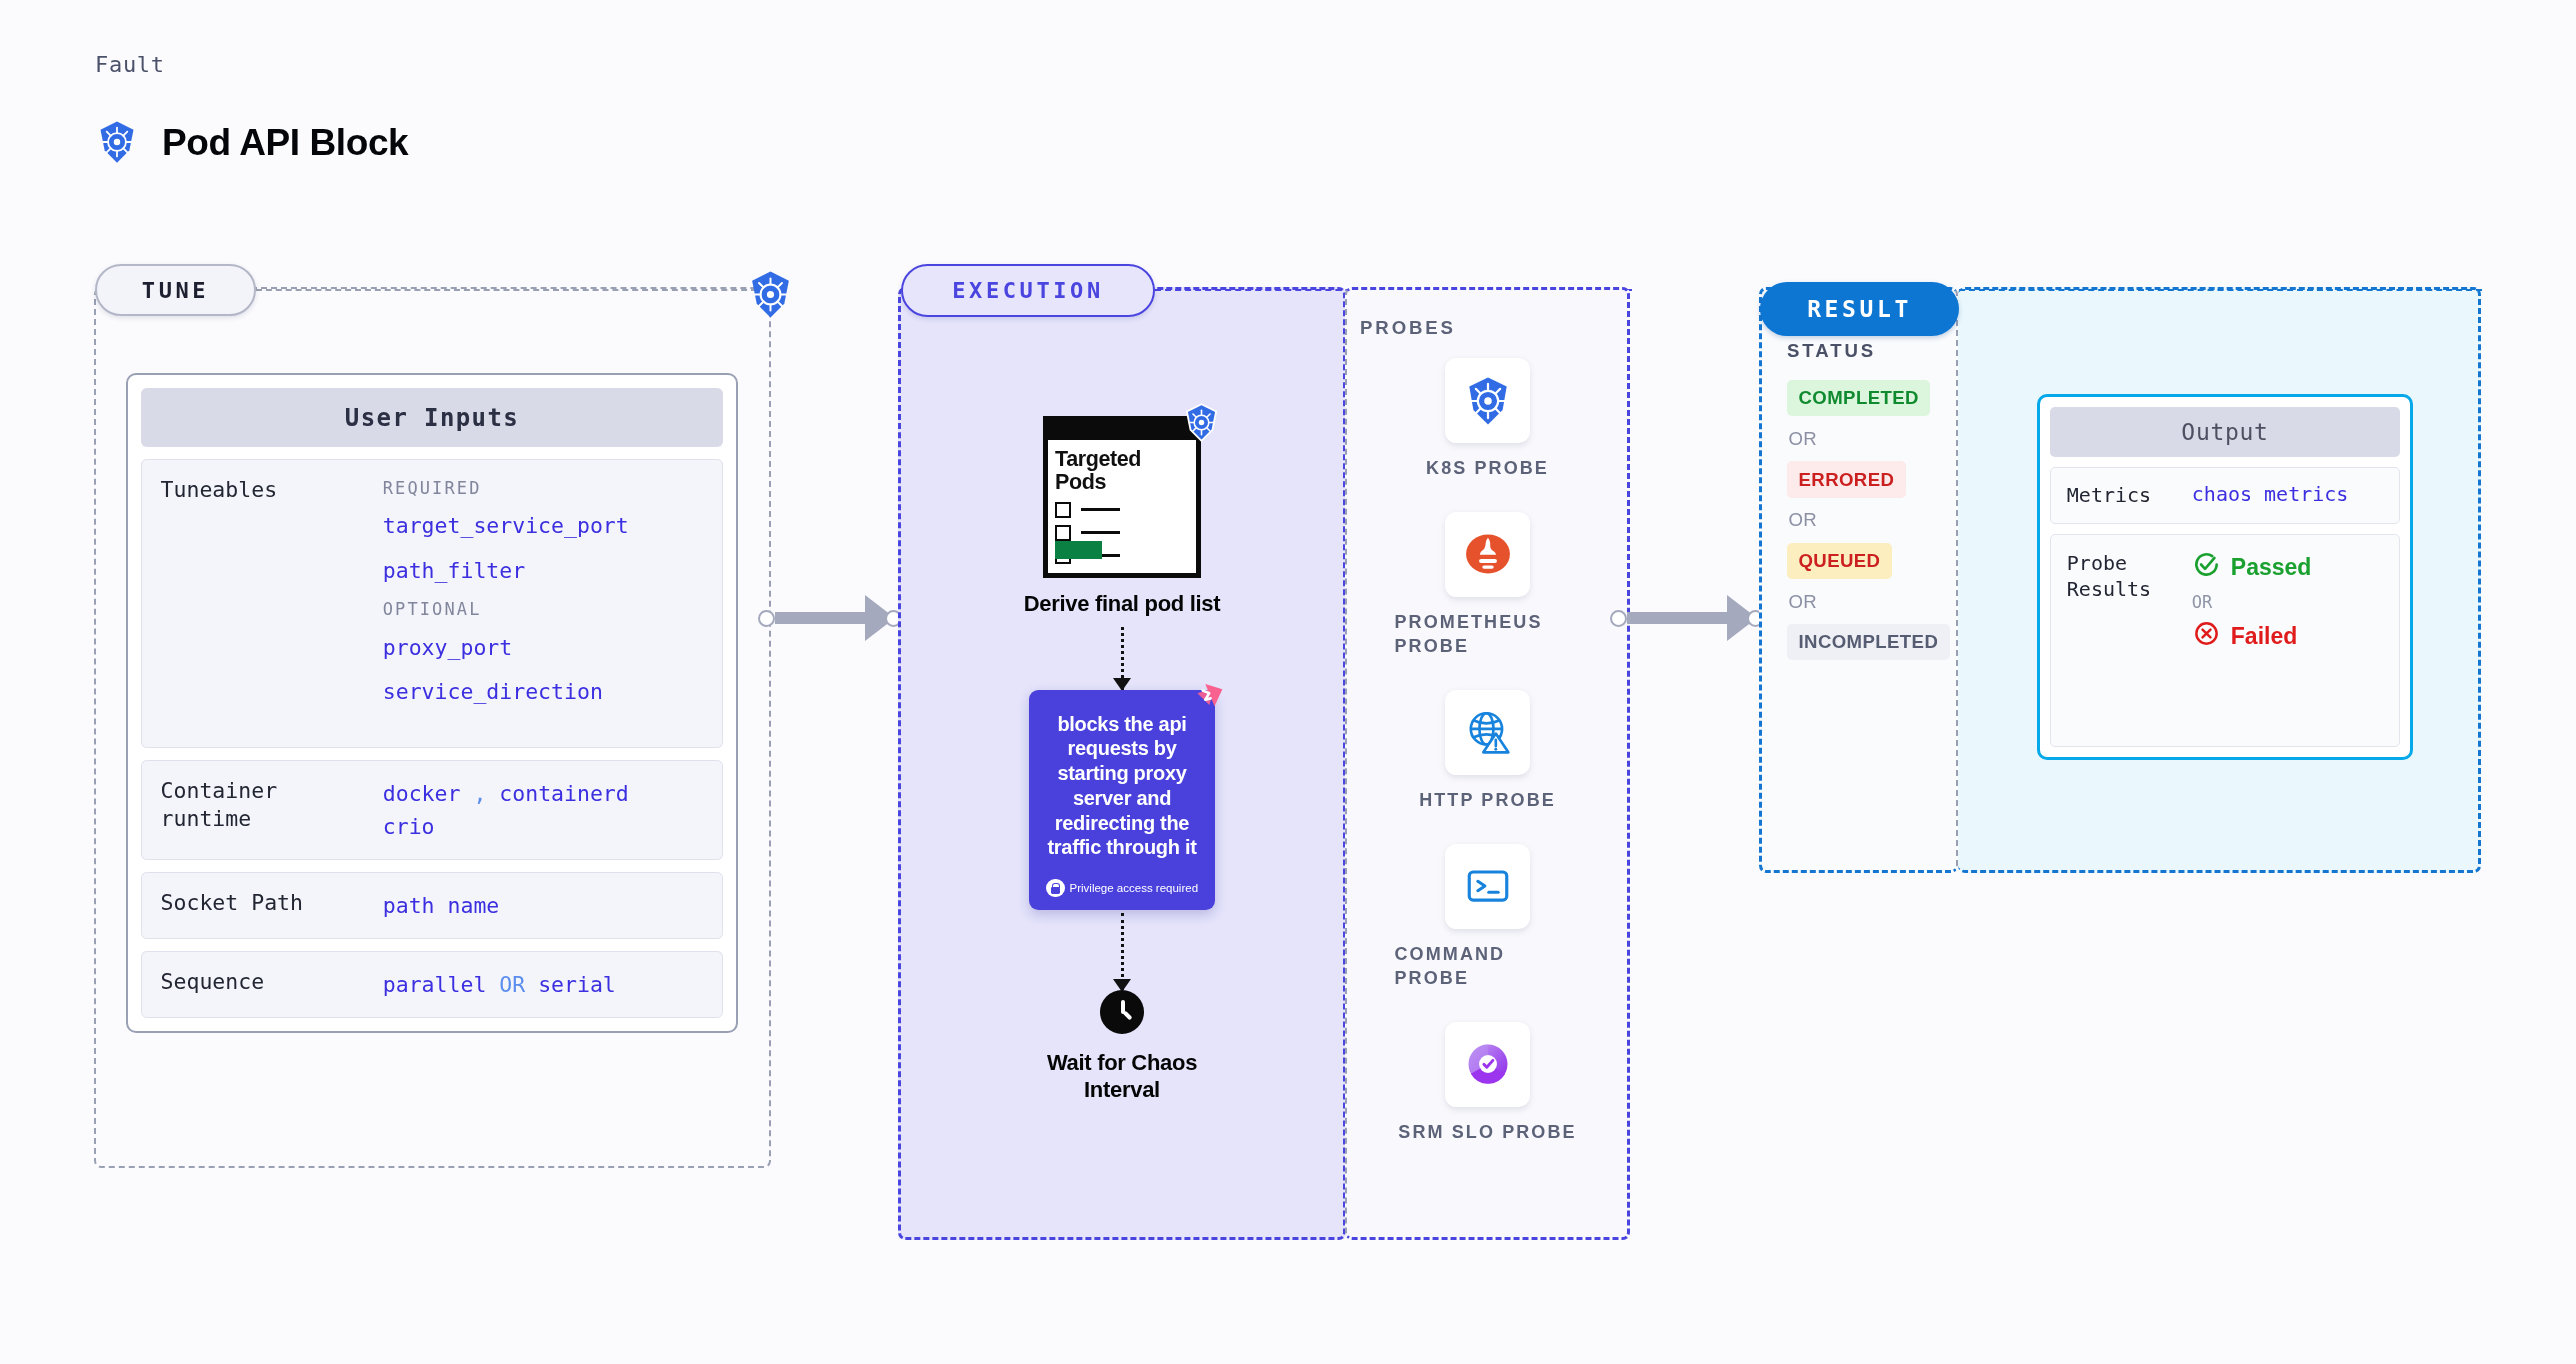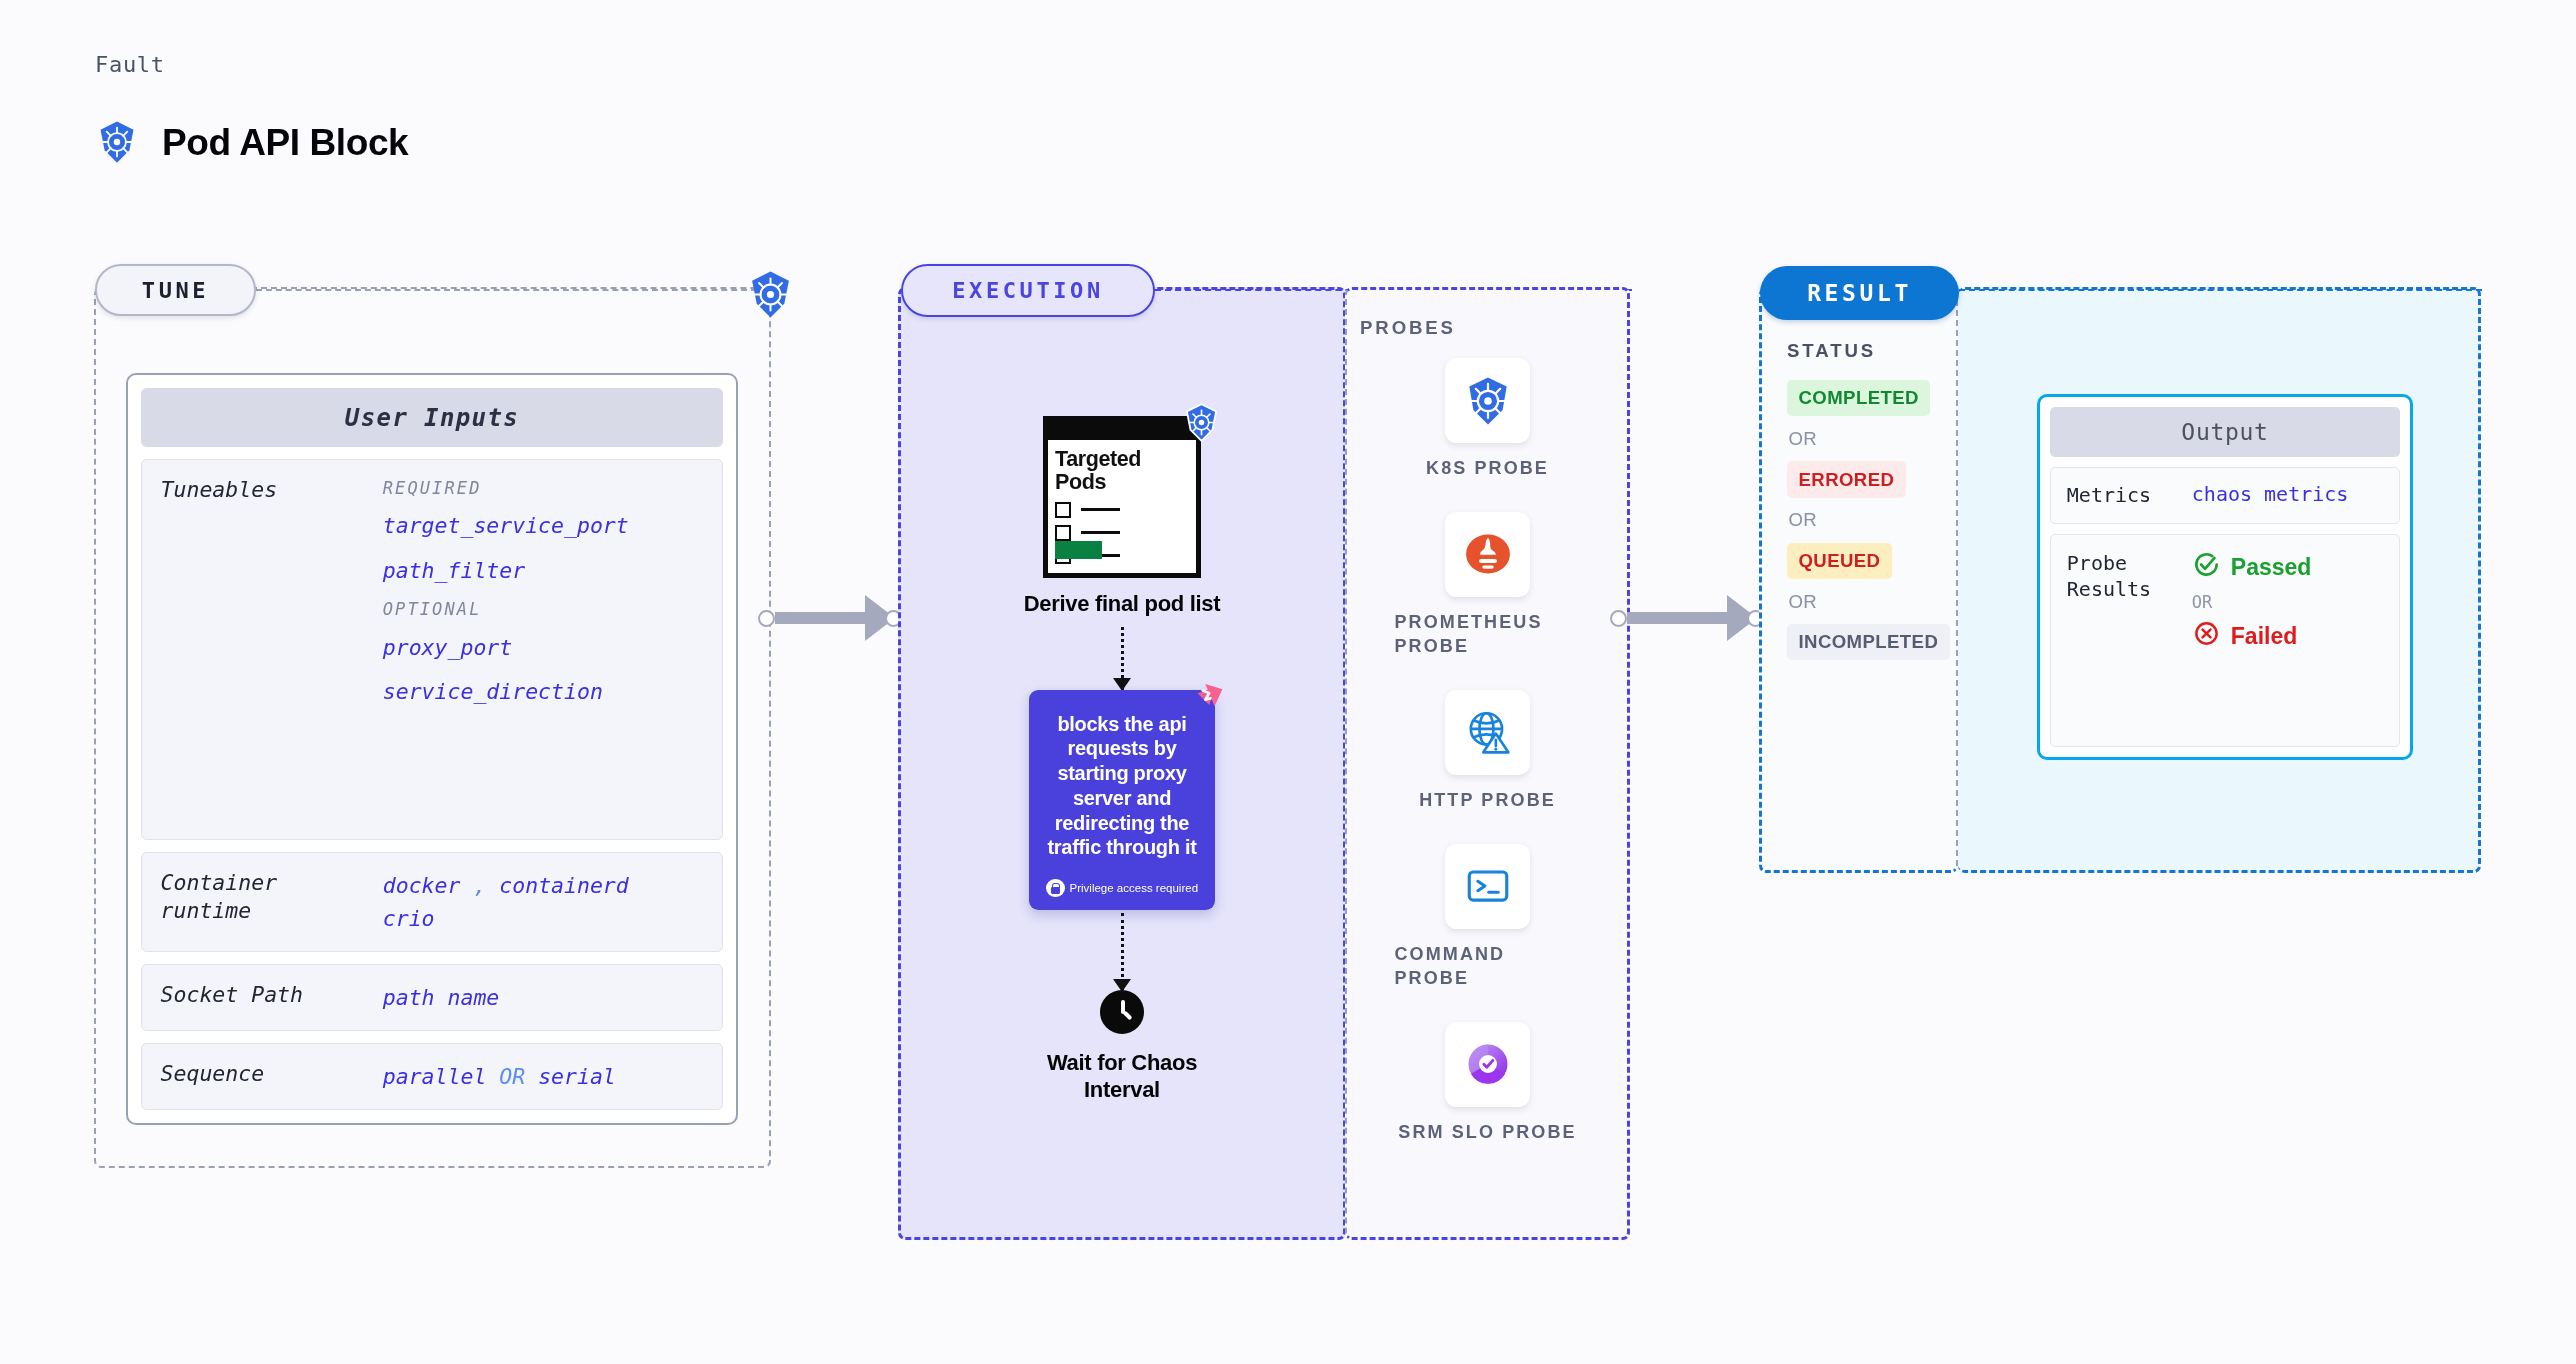--- a/index.html
+++ b/index.html
@@ -41,38 +41,38 @@
     position: absolute; display: flex; align-items: center; justify-content: center;
     border-radius: 34px; font-family: "DejaVu Sans Mono", monospace;
     font-weight: bold; letter-spacing: 3.6px; white-space: nowrap;
   }
   .pill-tune { left: 95px; top: 264px; width: 161px; height: 52px;
     background: #f3f4f9; border: 2.1px solid #b3b7c8; color: #1d2030; font-size: 22px;
     box-shadow: 0 2.1px 5px rgba(40,45,80,.13); }
   .pill-exec { left: 901px; top: 264px; width: 254px; height: 53px;
     background: #e7e5fc; border: 2.9px solid #4b45e0; color: #4b45e0; font-size: 22px;
     box-shadow: 0 2.1px 5px rgba(40,45,140,.15); }
-  .pill-result { left: 1760px; top: 266px; width: 199px; height: 54px;
+  .pill-result { left: 1760px; top: 282px; width: 199px; height: 54px;
     background: #0d76d3; color: #ffffff; font-size: 23px;
     box-shadow: 0 2.1px 5.7px rgba(20,80,150,.25); }
 
   
   .pill-stub { position: absolute; height: 0; border-top-width: 2.9px; border-top-style: dashed; }
   .stub-tune  { left: 256px;  top: 289px; width: 501px; border-color: #9aa0b4; }
   .stub-exec  { left: 1155px; top: 289px; width: 477px; border-color: #4b45e0; }
   .stub-result{ left: 1959px; top: 289px; width: 523px; border-color: #1476d1; }
 
   
   .k8s-border-badge { position: absolute; left: 746px; top: 270px; width: 49px; height: 49px; }
 
   
   .inputs-card {
-    position: absolute; left: 126px; top: 373px; width: 612px; height: 752px;
+    position: absolute; left: 126px; top: 373px; width: 612px; height: 660px;
     background: #ffffff; border: 2.1px solid #9aa0b4; border-radius: 10px; padding: 13px;
-    display: flex; flex-direction: column; gap: 12px; font-style: italic;
+    display: flex; flex-direction: column; gap: 12px;
   }
   .card-header {
     background: #d9dae8; border-radius: 5.7px; height: 59px;
     display: flex; align-items: center; justify-content: center;
     font-family: "DejaVu Sans Mono", monospace; font-size: 24px; font-weight: bold;
     color: #2c3044; letter-spacing: 1.4px;
   }
   .row-box {
     background: #f4f5fa; border: 1.4px solid #dfe1ec; border-radius: 5.7px;
     display: flex; padding: 15.8px 18.6px; gap: 7.2px;

